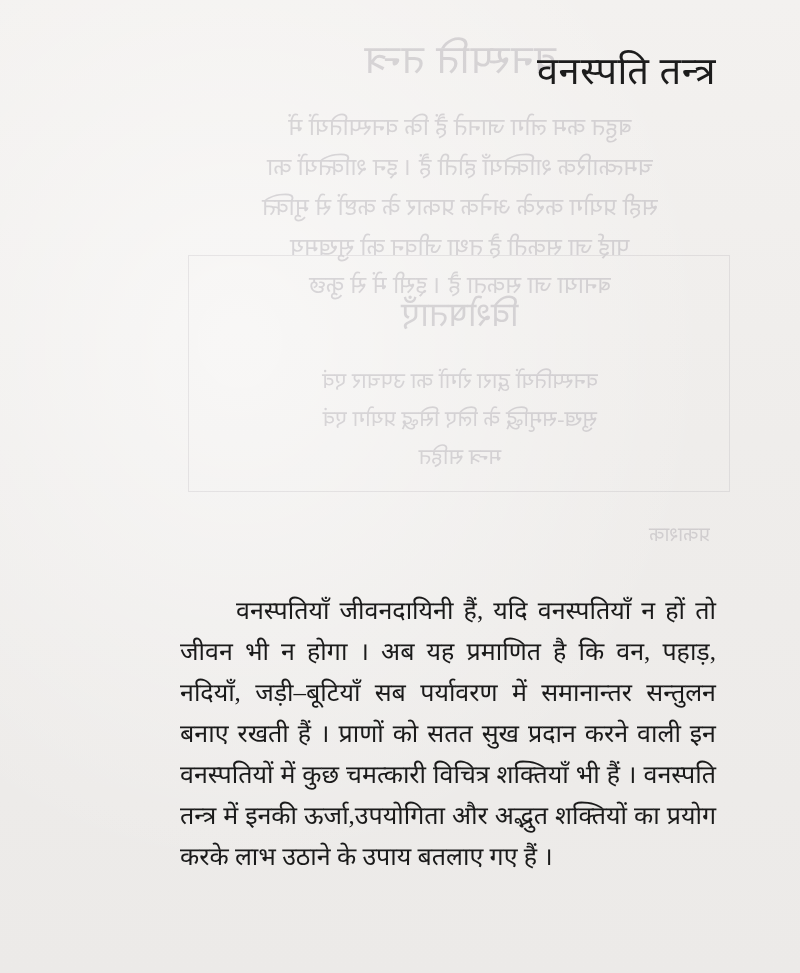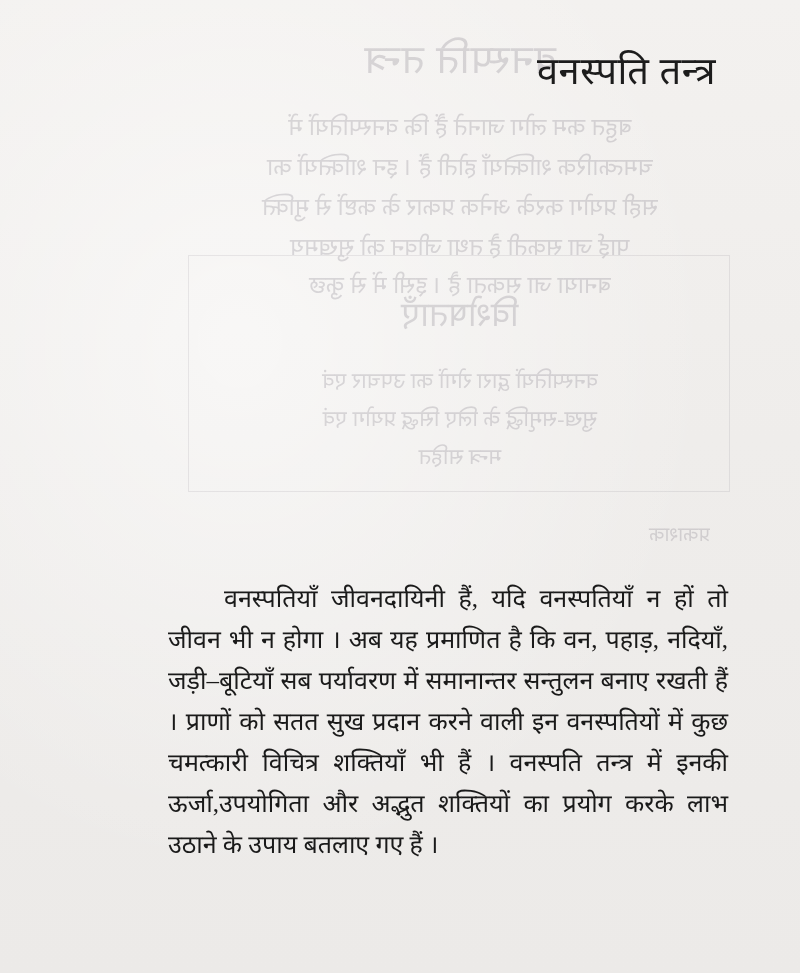--- a/index.html
+++ b/index.html
@@ -101,21 +101,21 @@
     left: 168px;
     right: 72px;
     top: 578px;
     color: #1a1a1a;
     font-size: 25px;
     line-height: 41px;
     text-align: justify;
     text-justify: inter-word;
   }
   .body-block p {
-    margin: 0;
+    margin: 12px;
     text-indent: 56px;
   }
 </style>
 </head>
 <body>
 
 <div class="page">
 
   <div class="bleed-through">
     <div class="bt-title">वनस्पति तन्त्र</div>

